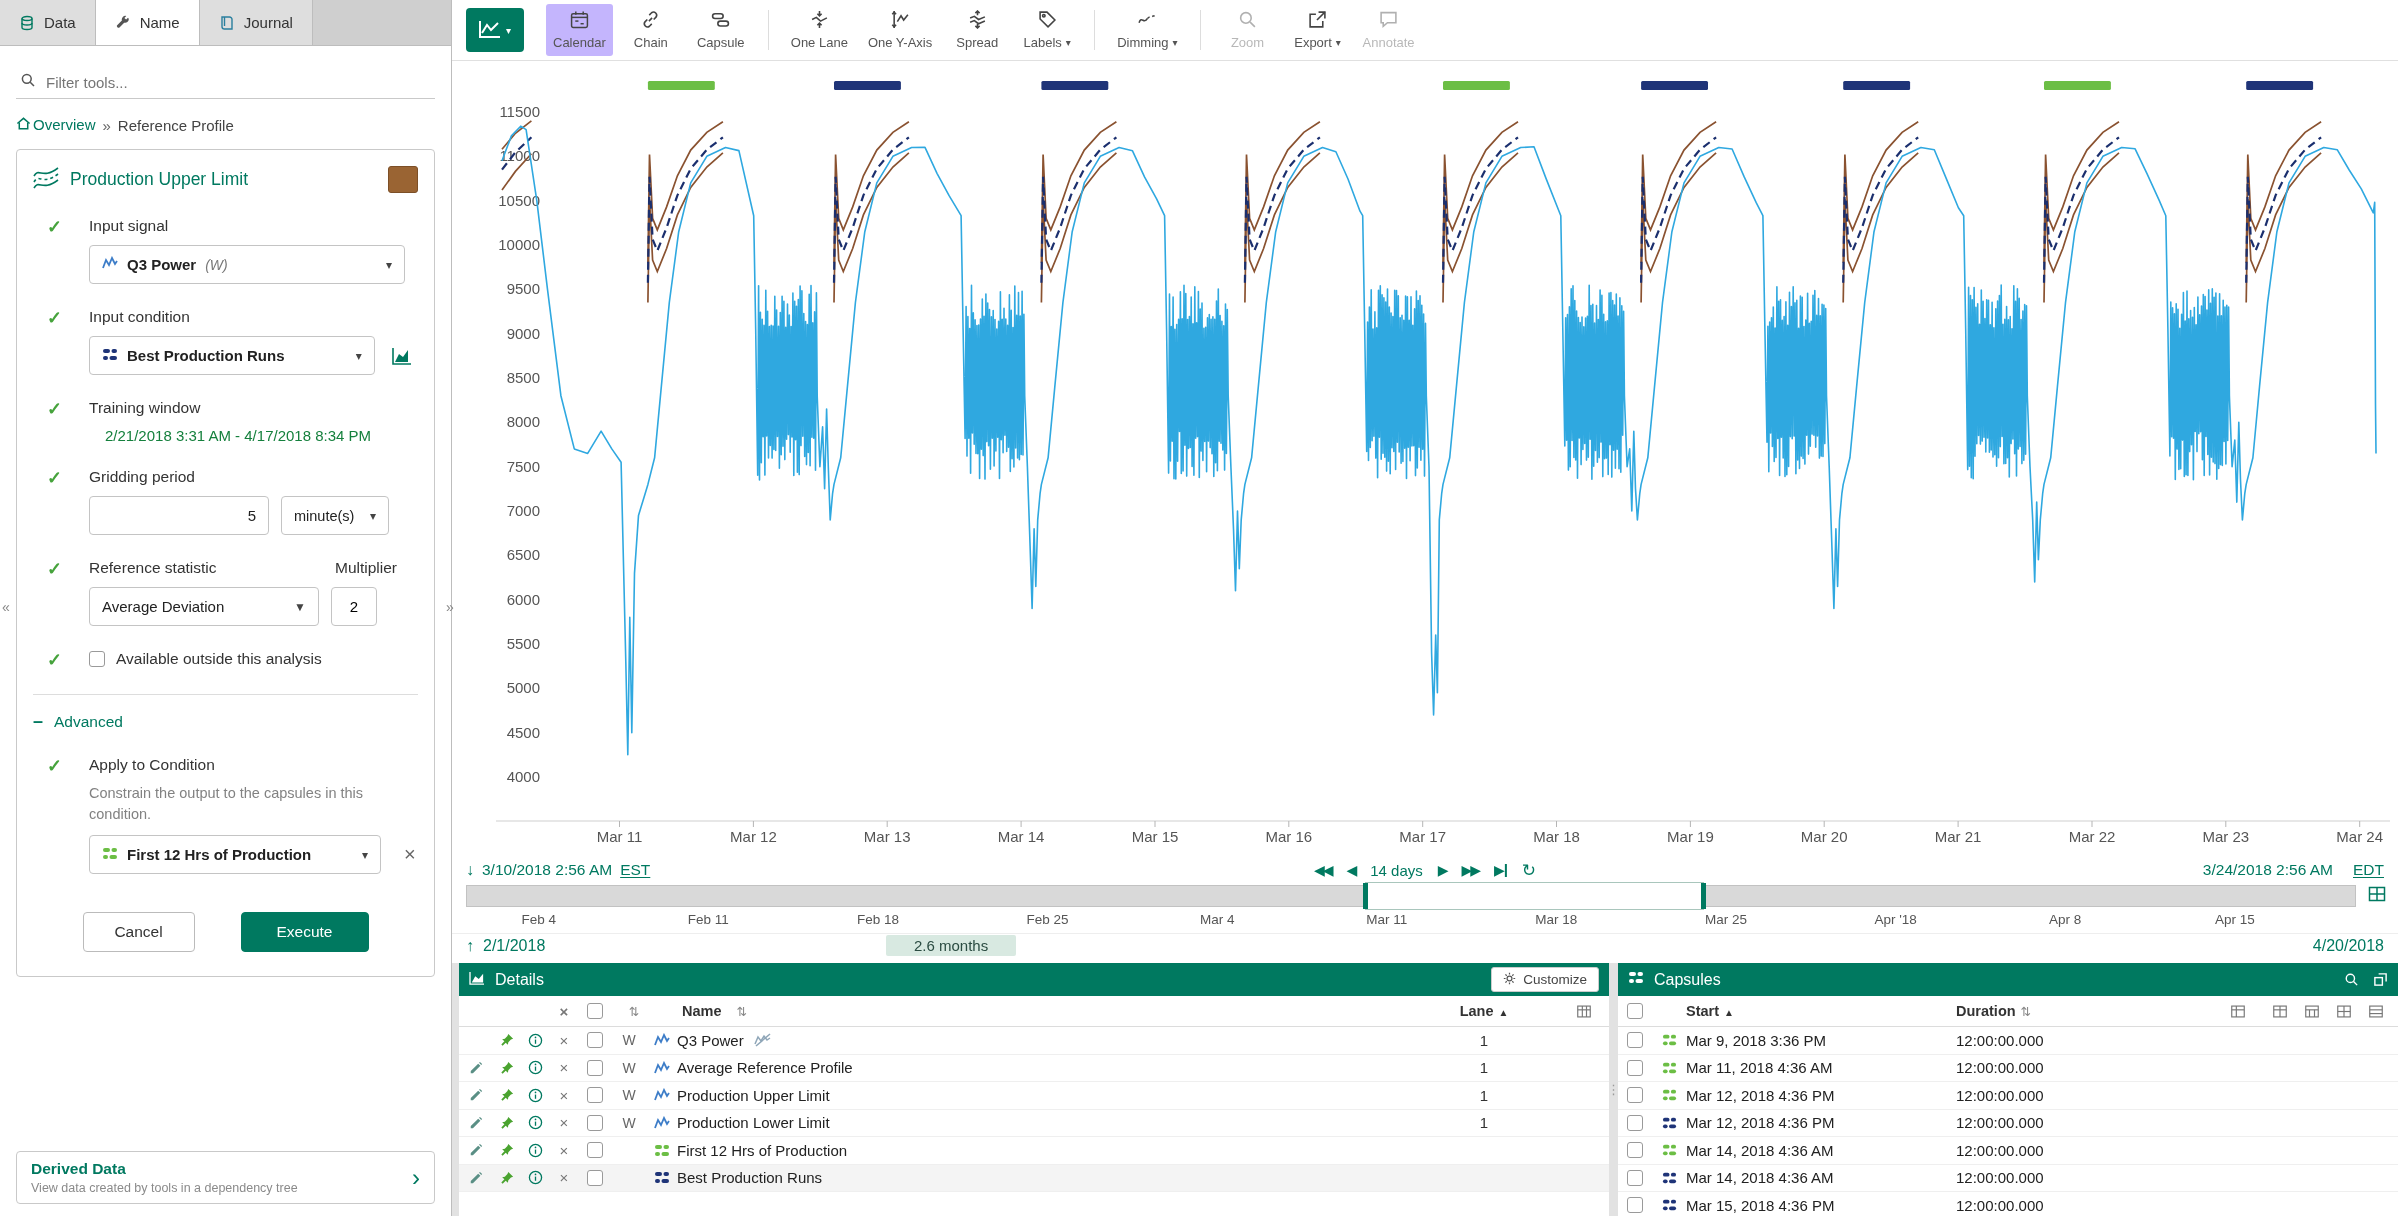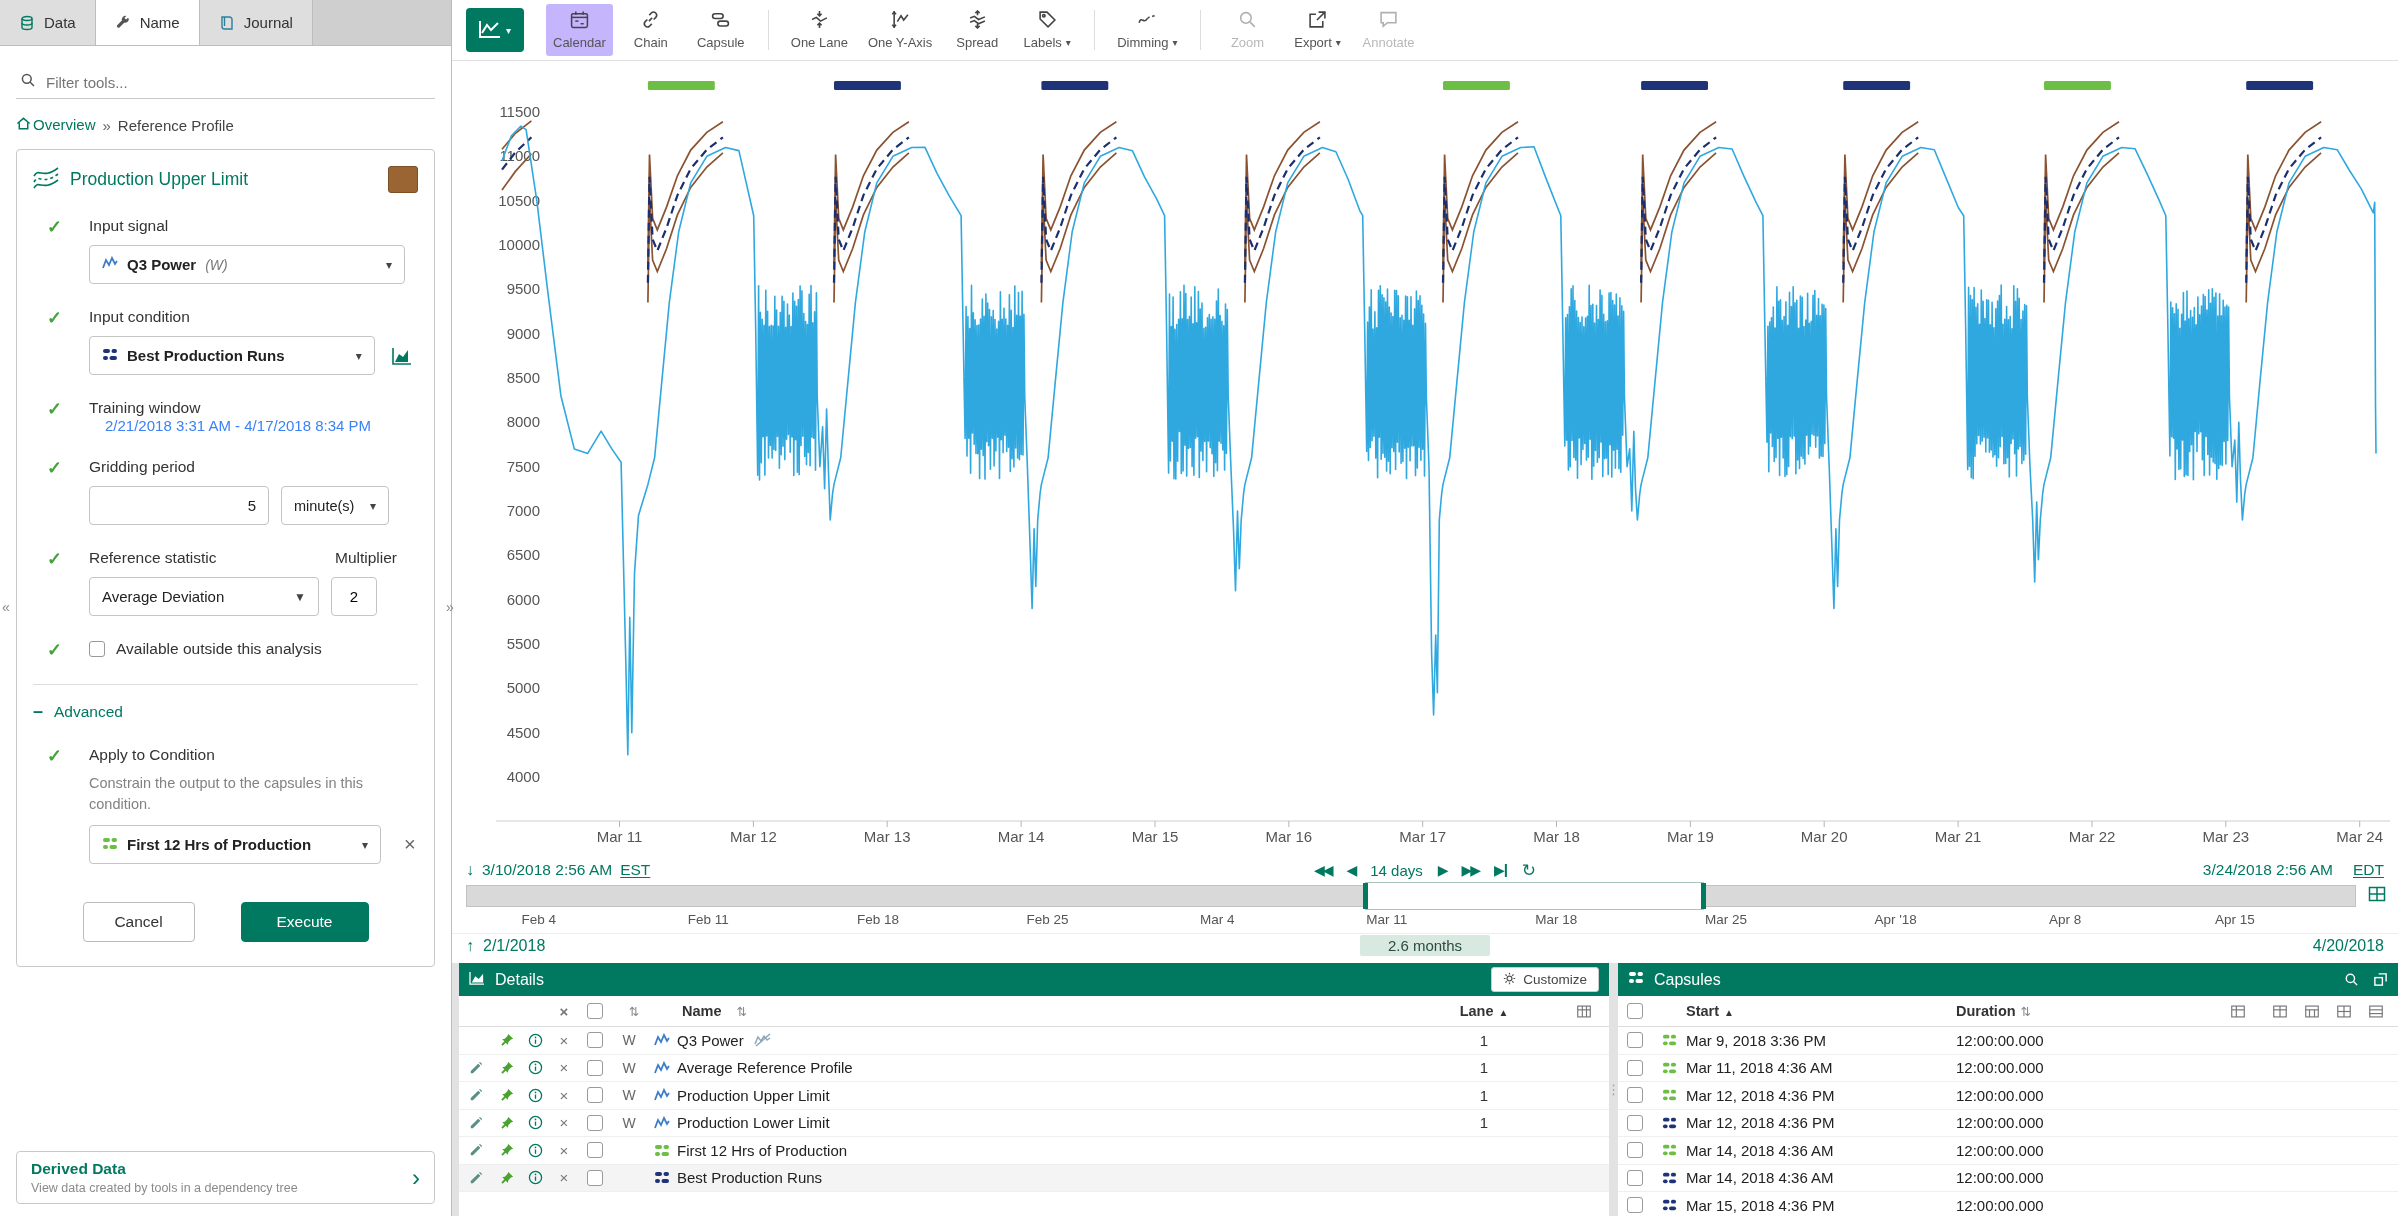--- a/index.html
+++ b/index.html
@@ -36,21 +36,21 @@
   .fctrl{margin-top:10px;}
   .dd{display:flex;align-items:center;gap:9px;height:39px;border:1px solid #c4c4c4;border-radius:4px;
     background:#fff;padding:0 12px;font-size:15px;color:#222;cursor:pointer;}
   .dd b{font-weight:bold;white-space:nowrap;}
   .dd .unit{color:#777;font-style:italic;font-size:14px;}
   .dd .caret{margin-left:auto;color:#444;font-size:12px;}
   .dd-signal{width:316px;}
   .dd-cond{width:292px;}
   .row-inline{display:flex;align-items:center;gap:12px;}
   .icon-btn{width:32px;height:32px;display:flex;align-items:center;justify-content:center;color:var(--green);cursor:pointer;}
-  .dates{margin-left:16px;font-size:15px;color:#3b82f6;white-space:nowrap;}
+  .dates{margin-top:10px;margin-left:16px;font-size:15px;color:#15803d;white-space:nowrap;}
   .num-input{width:180px;height:39px;border:1px solid #c4c4c4;border-radius:4px;text-align:right;
     padding:0 12px;font-size:15px;color:#222;}
   .dd-unit{width:108px;font-size:14.5px;}
   .refstat-labels{display:flex;font-size:15.5px;color:#333;}
   .refstat-labels .l1{width:246px;}
   .dd-stat{width:230px;}
   .mult-input{width:46px;height:39px;border:1px solid #c4c4c4;border-radius:4px;text-align:center;font-size:15px;}
   .cb-row{display:flex;align-items:center;gap:11px;font-size:15.5px;color:#333;}
   .checkbox{display:inline-block;width:16px;height:16px;border:1px solid #9a9a9a;border-radius:3px;
     background:#fff;flex:none;cursor:pointer;}
@@ -111,21 +111,21 @@
   .sel .h{position:absolute;top:0;bottom:0;width:5px;background:var(--green);}
   .h.hl{left:-3px;} .h.hr{right:-3px;}
   .tb-icon{position:absolute;right:-30px;top:1px;color:var(--green);cursor:pointer;}
 
   .tick-row{position:absolute;top:912px;left:14px;right:42px;height:18px;font-size:13.5px;color:#555;}
   .sc-tick{position:absolute;transform:translateX(-50%);white-space:nowrap;}
 
   .footer-row{position:absolute;top:933px;left:0;right:0;height:25px;display:flex;align-items:center;
     padding:0 14px;font-size:16px;color:var(--green);border-top:1px solid #eee;}
   .f-left{display:flex;gap:9px;align-items:center;width:420px;}
-  .f-center{flex:1;text-align:center;}
+  .f-center{flex:1;text-align:left;}
   .pill{background:#d8e9e1;color:#2b4c42;padding:2px 28px;border-radius:2px;font-size:15px;}
   .f-right{width:420px;text-align:right;}
 
   
   .panels{position:absolute;top:963px;left:0;right:0;bottom:0;background:#e2e2e2;display:flex;padding-left:7px;}
   .details{width:1150px;background:#fff;display:flex;flex-direction:column;overflow:hidden;}
   .pdivider{width:9px;display:flex;align-items:center;justify-content:center;color:#999;
     font-size:13px;cursor:col-resize;}
   .capsules{flex:1;background:#fff;display:flex;flex-direction:column;overflow:hidden;}
   .phdr{height:33px;background:var(--green);color:#fff;display:flex;align-items:center;gap:10px;

